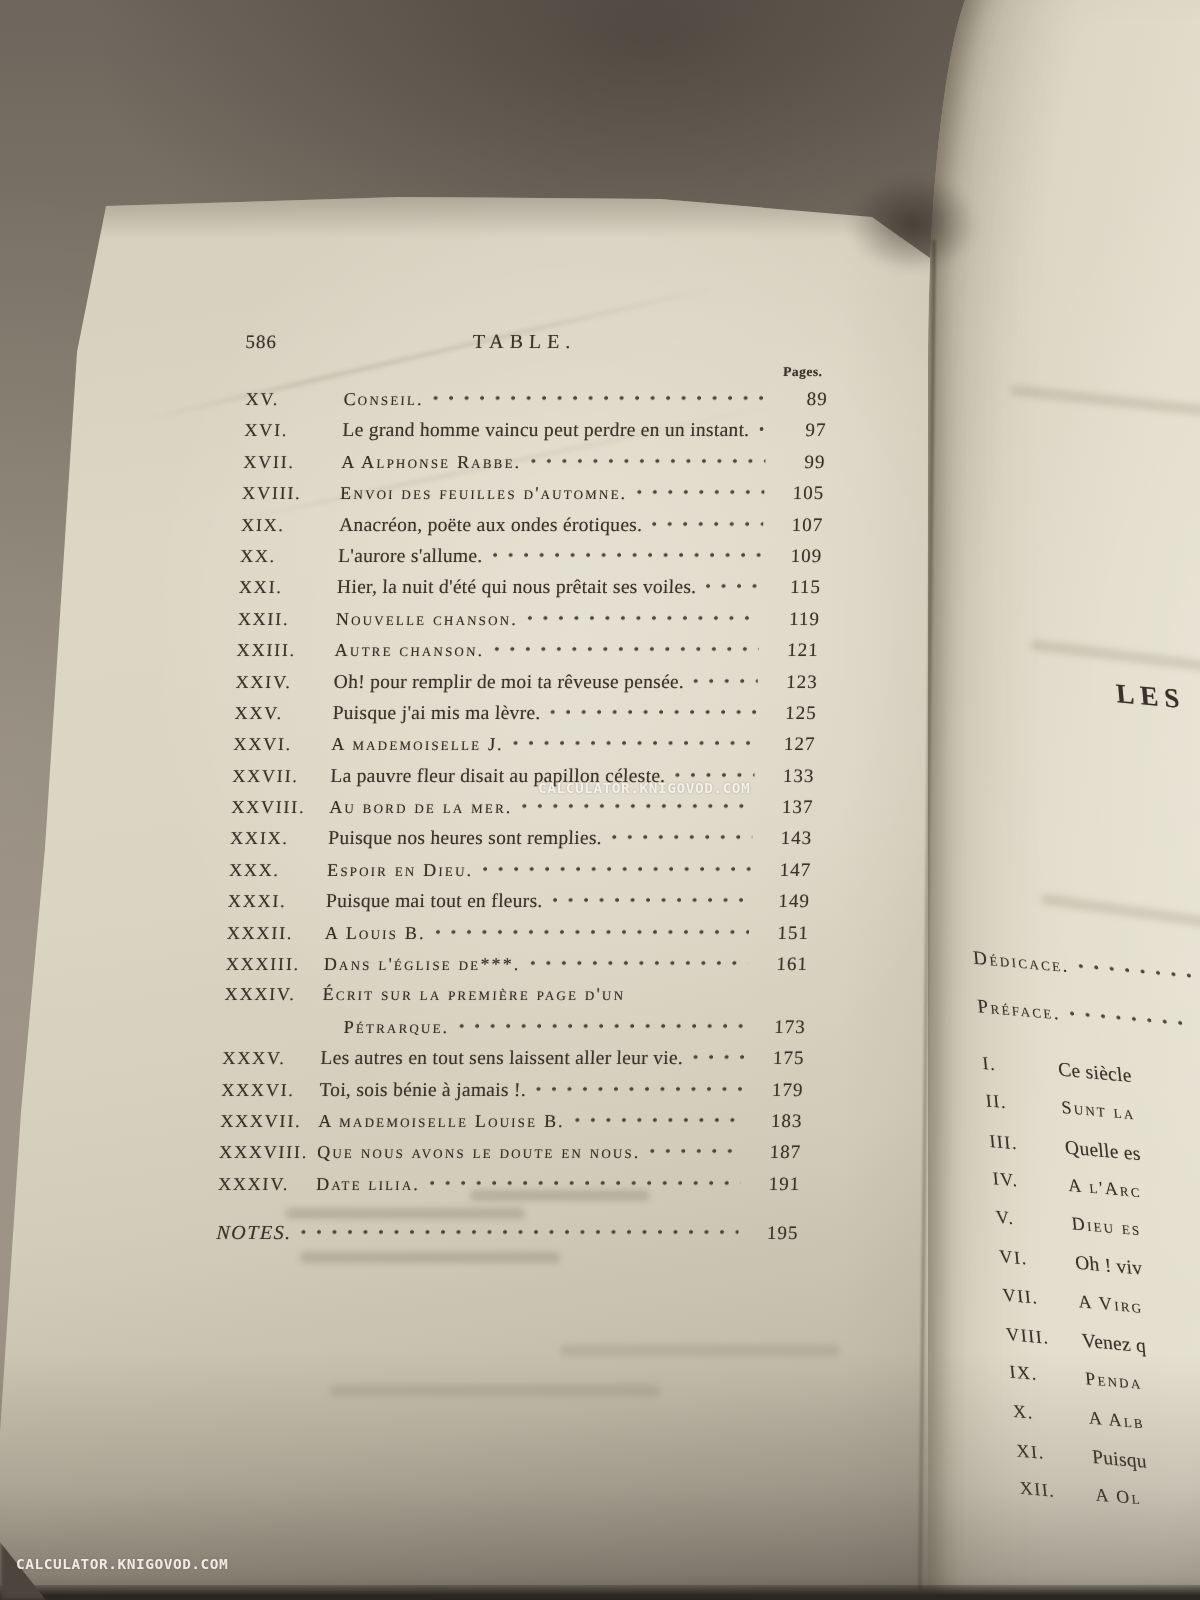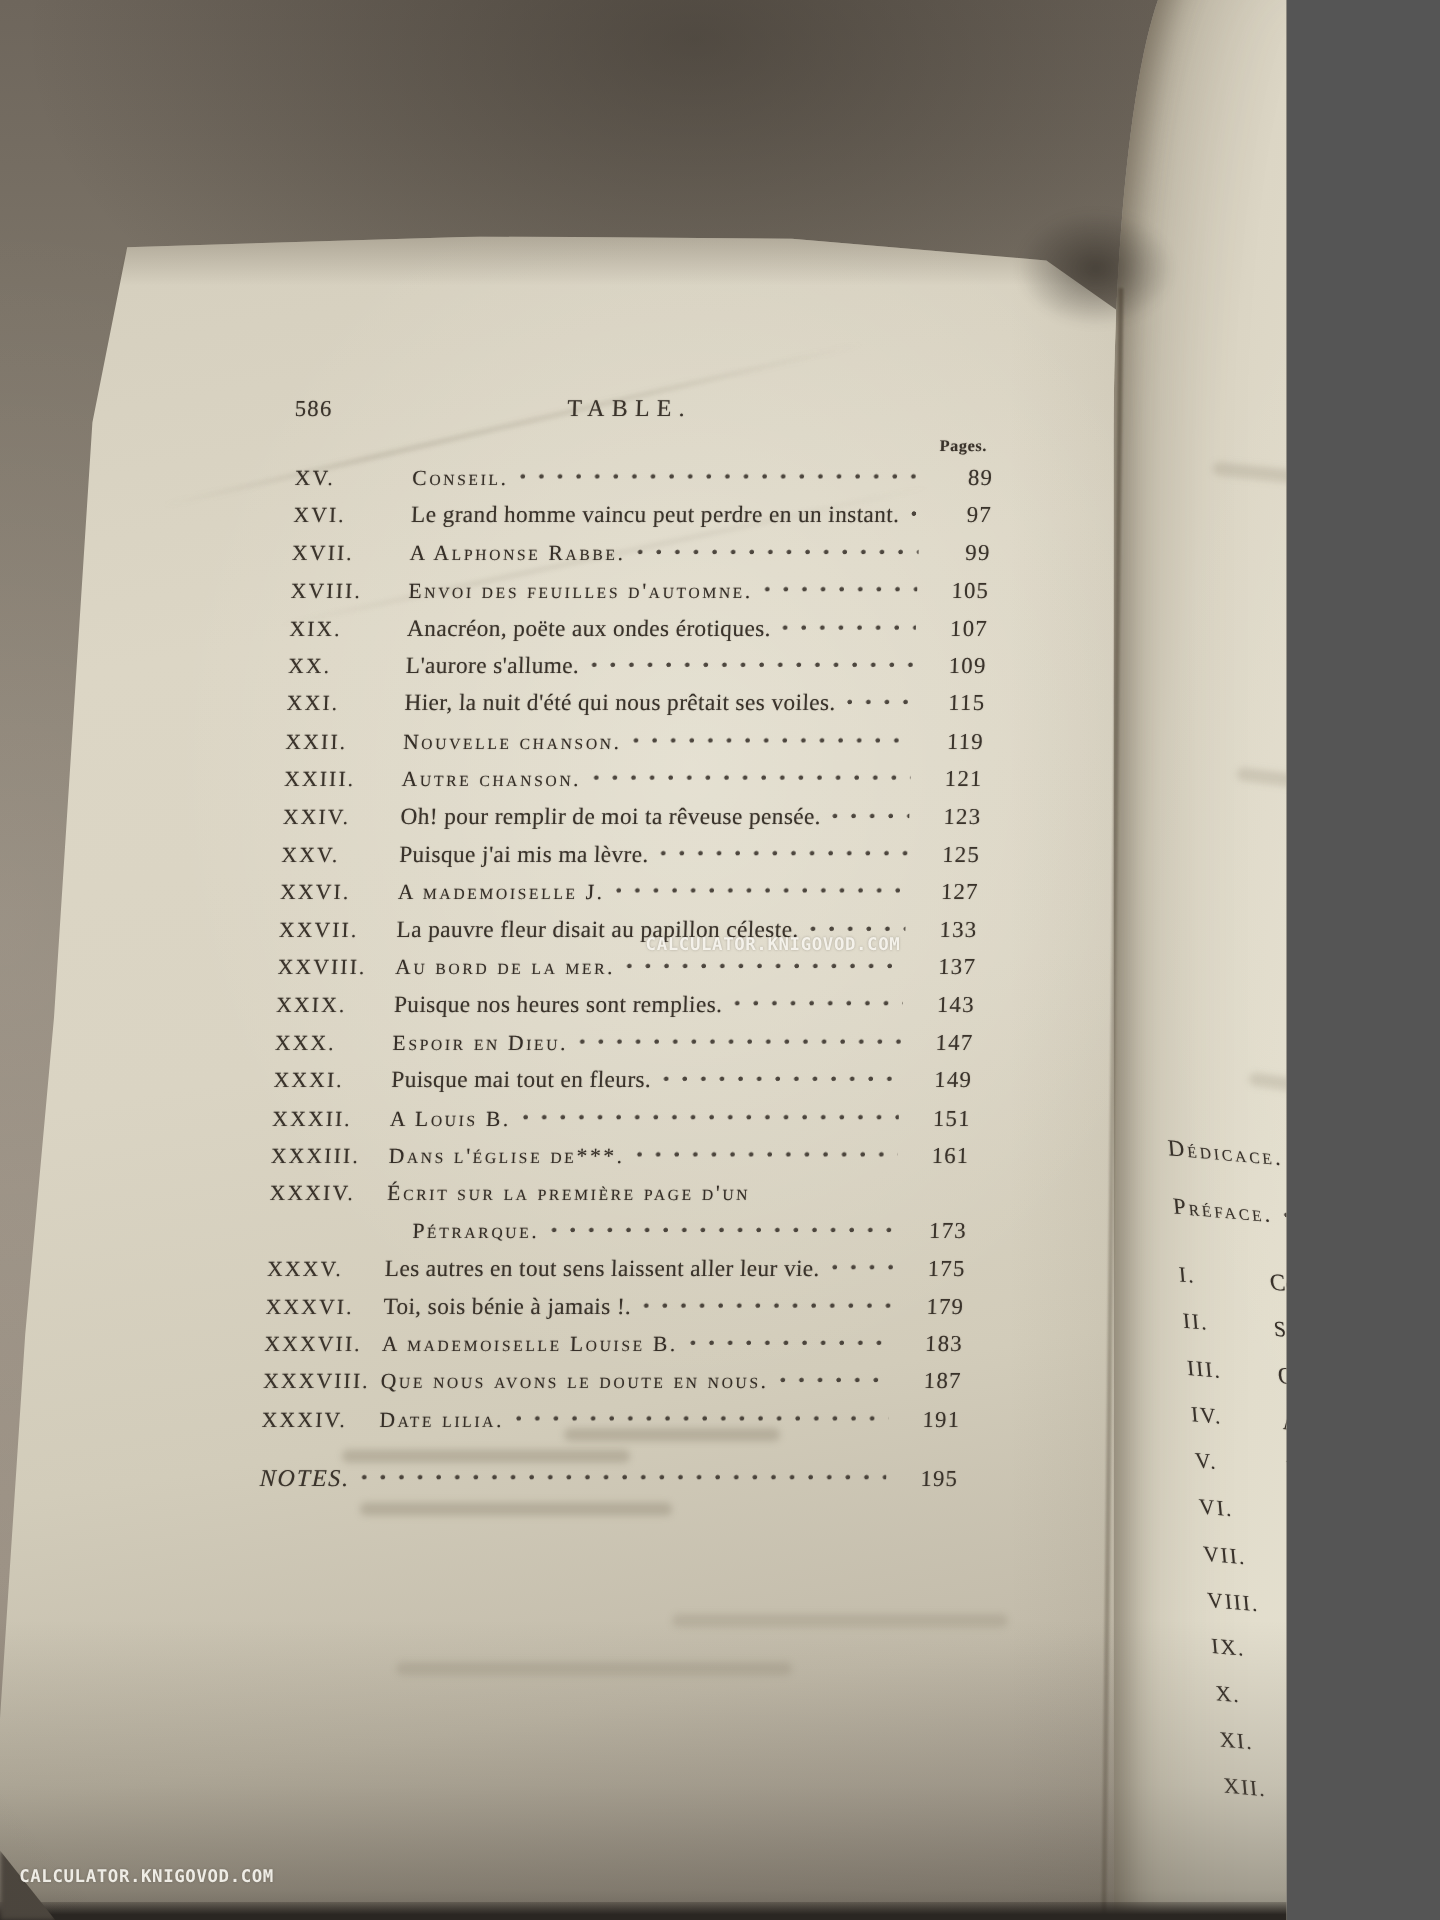--- a/index.html
+++ b/index.html
@@ -1,17 +1,17 @@
 <!DOCTYPE html>
 <html><head>
 <meta charset="utf-8">
 <style>
   html,body{margin:0;padding:0;background:#555;}
   #canvas{
-    position:relative;width:1072px;height:1600px;overflow:hidden;
+    position:relative;width:1200px;height:1600px;overflow:hidden;
     font-family:"Liberation Serif", serif;
     background:
       radial-gradient(900px 520px at 54% 2%, rgba(38,33,27,.42), rgba(38,33,27,0) 62%),
       radial-gradient(760px 980px at 0% 48%, rgba(255,250,240,.10), rgba(255,250,240,0) 60%),
       linear-gradient(180deg,#6e665c 0%,#7b7367 16%,#8a8174 38%,#978d80 62%,#9c9285 82%,#90877b 100%);
   }
   .abs{position:absolute;}
   
   .page-left{
     left:0;top:0;width:1200px;height:1600px;

